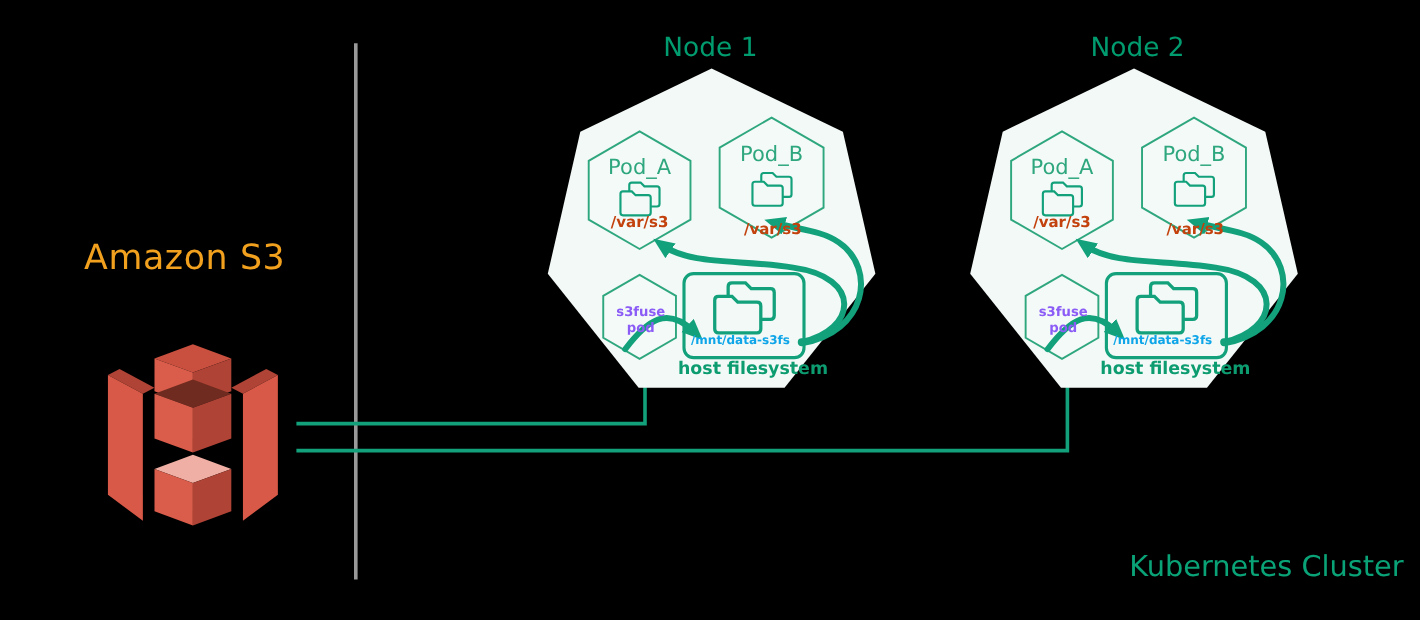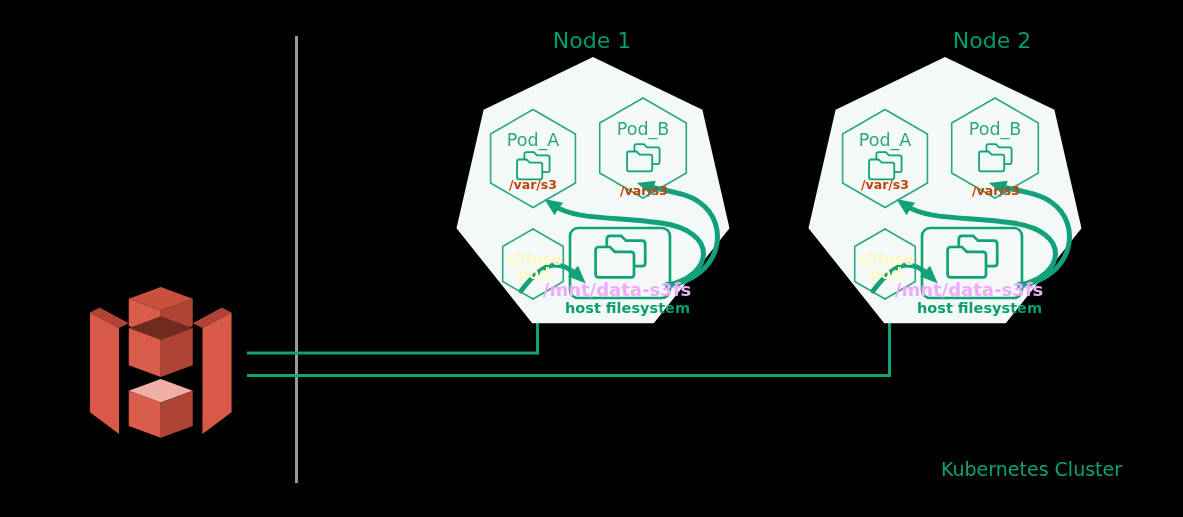--- a/index.html
+++ b/index.html
@@ -5,24 +5,24 @@
   html,body{margin:0;padding:0;background:#000;}
   #stage{position:relative;width:1183px;height:517px;background:#000;overflow:hidden;
          font-family:"DejaVu Sans","Liberation Sans",sans-serif;}
   #shapes{position:absolute;left:0;top:0;}
   .txt{position:absolute;white-space:nowrap;z-index:2;}
   .center{transform:translateX(-50%);text-align:center;}
   .amazon-label{color:#F2A11E;font-size:29px;letter-spacing:0.5px;}
   .node-title{color:#009B6E;font-size:22px;font-weight:normal;}
   .pod-label{color:#2FA77E;font-size:17.5px;}
   .mount{color:#c2410c;font-size:12.5px;font-weight:bold;}
-  .fuse{color:#fef9c3;font-size:15px;font-weight:bold;line-height:14px;}
-  .hostpath{color:#f0abfc;font-size:18px;font-weight:bold;}
+  .fuse{color:#8b5cf6;font-size:11px;font-weight:bold;line-height:14px;}
+  .hostpath{color:#0ea5e9;font-size:10px;font-weight:bold;}
   .hostfs{color:#0D9C70;font-size:14.5px;font-weight:bold;padding-left:15px;}
-  .k8s-label{color:#0AA377;font-size:19px;}
+  .k8s-label{color:#0AA377;font-size:24px;}
 </style>
 </head>
 <body>
 
 <div id="stage">
 
 <svg id="shapes" width="1183" height="517" viewBox="0 0 1183 517">
   <defs>
     <marker id="ah" markerWidth="4" markerHeight="4" refX="1.4" refY="1.5" orient="auto" markerUnits="strokeWidth">
       <path d="M0,0 L3.5,1.5 L0,3 Z" fill="#12A17B"></path>
@@ -78,32 +78,33 @@
     <use href="#folder" transform="translate(868,149) scale(1.05)"></use>
     <use href="#folder" transform="translate(978,141) scale(1.05)"></use>
     <use href="#folder" transform="translate(946,231) scale(1.6)"></use>
     <path d="M873,291 C892,266 908,255 930,276" fill="none" stroke="#12A17B" stroke-width="5" stroke-linecap="round" marker-end="url(#ah)"></path>
     <path d="M1020,285 C1066,275 1071,231 1013,223 C969,216 928,221 905,205" fill="none" stroke="#12A17B" stroke-width="5" stroke-linecap="round" marker-end="url(#ah)"></path>
     <path d="M1020,286 C1074,277 1083,224 1051,202 C1037,192 1016,191 999,186" fill="none" stroke="#12A17B" stroke-width="5" stroke-linecap="round" marker-end="url(#ah)"></path>
     <circle cx="1020" cy="285" r="3.2" fill="#12A17B"></circle>
   </g>
 </svg>
 
+<div class="txt amazon-label" style="left:70px;top:197px;">Amazon S3</div>
 
 <div class="txt node-title center" style="left:592px;top:28px;">Node 1</div>
 <div class="txt pod-label center" style="left:533px;top:130px;">Pod_A</div>
 <div class="txt mount center" style="left:533px;top:177px;">/var/s3</div>
 <div class="txt pod-label center" style="left:643px;top:119px;">Pod_B</div>
 <div class="txt mount center" style="left:644px;top:183px;">/var/s3</div>
 <div class="txt fuse center" style="left:534px;top:253px;"><span>s3fuse</span><br>
 <span>pod</span></div>
 <div class="txt hostpath center" style="left:617px;top:279px;">/mnt/data-s3fs</div>
 <div class="txt hostfs center" style="left:620px;top:300px;">host filesystem</div>
 
-<div class="txt node-title center" style="left:948px;top:28px;margin-left:44px;">Node 2</div>
+<div class="txt node-title center" style="left:948px;top:28px;">Node 2</div>
 <div class="txt pod-label center" style="left:885px;top:130px;">Pod_A</div>
 <div class="txt mount center" style="left:885px;top:177px;">/var/s3</div>
 <div class="txt pod-label center" style="left:995px;top:119px;">Pod_B</div>
 <div class="txt mount center" style="left:996px;top:183px;">/var/s3</div>
 <div class="txt fuse center" style="left:886px;top:253px;"><span>s3fuse</span><br>
 <span>pod</span></div>
 <div class="txt hostpath center" style="left:969px;top:279px;">/mnt/data-s3fs</div>
 <div class="txt hostfs center" style="left:972px;top:300px;">host filesystem</div>
 
 <div class="txt k8s-label" style="left:941px;top:458px;">Kubernetes Cluster</div>

